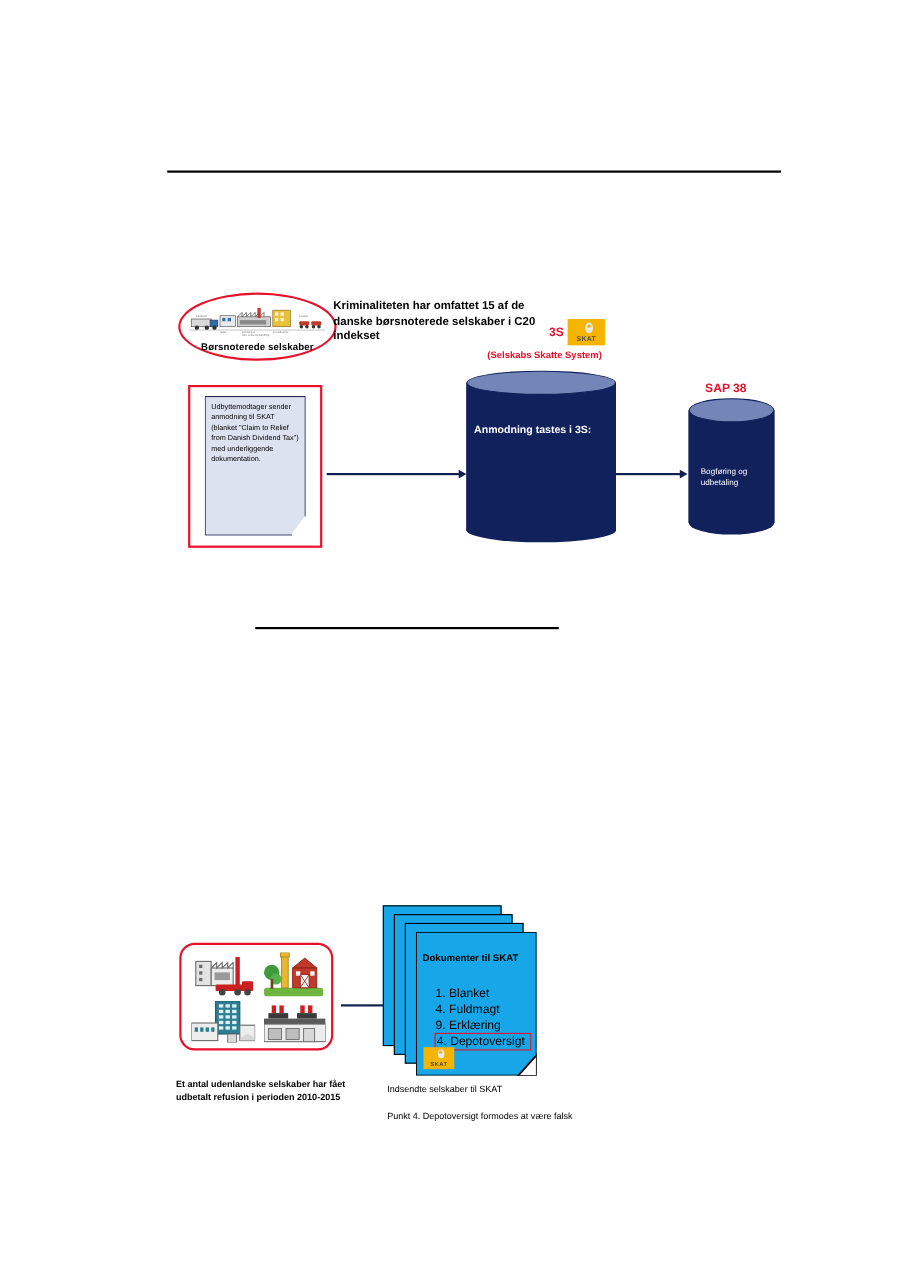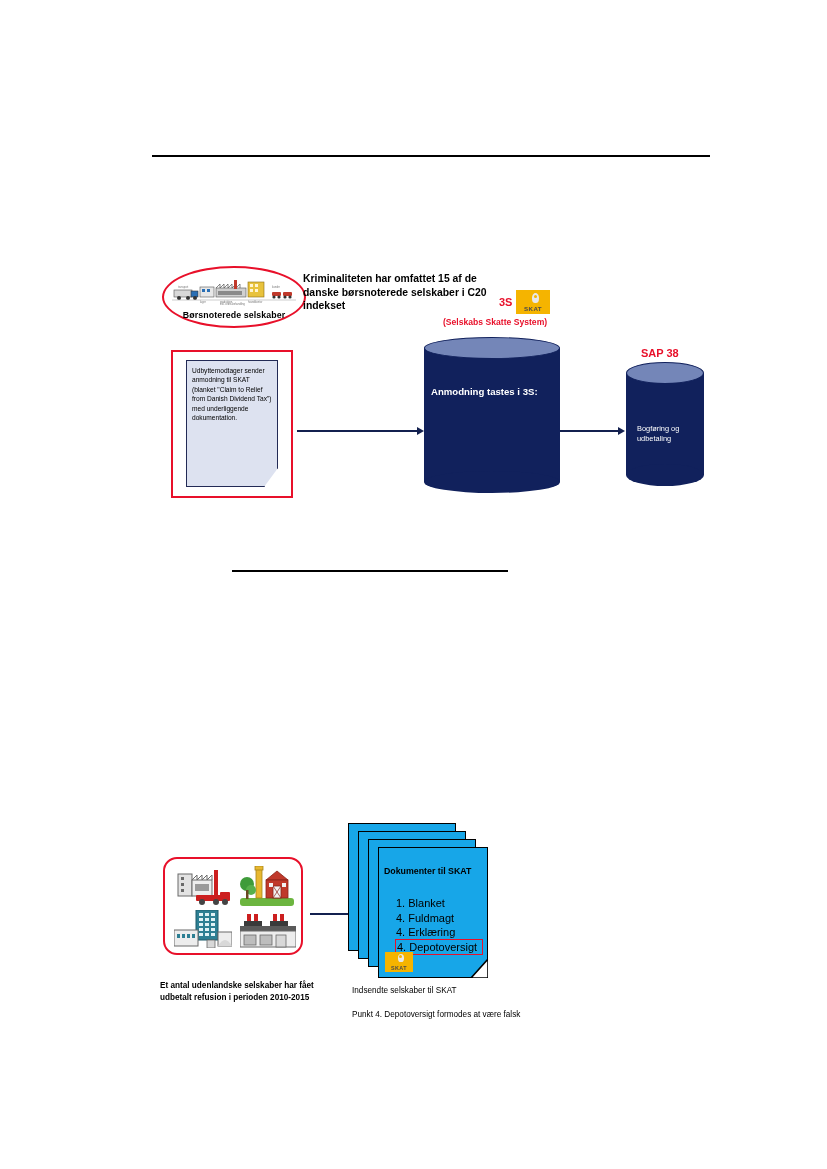--- a/index.html
+++ b/index.html
@@ -532,21 +532,21 @@
     <div class="doc-sheet" id="doc-sheet-3"></div>
     <div class="doc-sheet" id="doc-sheet-4"></div>
     <svg class="doc-fold" viewBox="0 0 110 131" xmlns="http://www.w3.org/2000/svg">
       <path d="M110 112 L93 131 L110 131 Z" fill="#ffffff" stroke="#000" stroke-width="1.6"></path>
     </svg>
   </div>
   <div class="doc-title">Dokumenter til SKAT</div>
   <ul class="doc-list" id="documents-items">
       <li>1. Blanket</li>
       <li>4. Fuldmagt</li>
-      <li>4. Erklæring</li>
+      <li>9. Erklæring</li>
       <li class="highlight">4. Depotoversigt</li>
     </ul>
   <div class="skat-logo" id="skat-logo-doc">
     <div class="mark"></div>
     <div class="word">SKAT</div>
   </div>
 
   <div class="caption-docs">Indsendte selskaber til SKAT</div>
   <div class="caption-note">Punkt 4. Depotoversigt formodes at være falsk</div>
 

